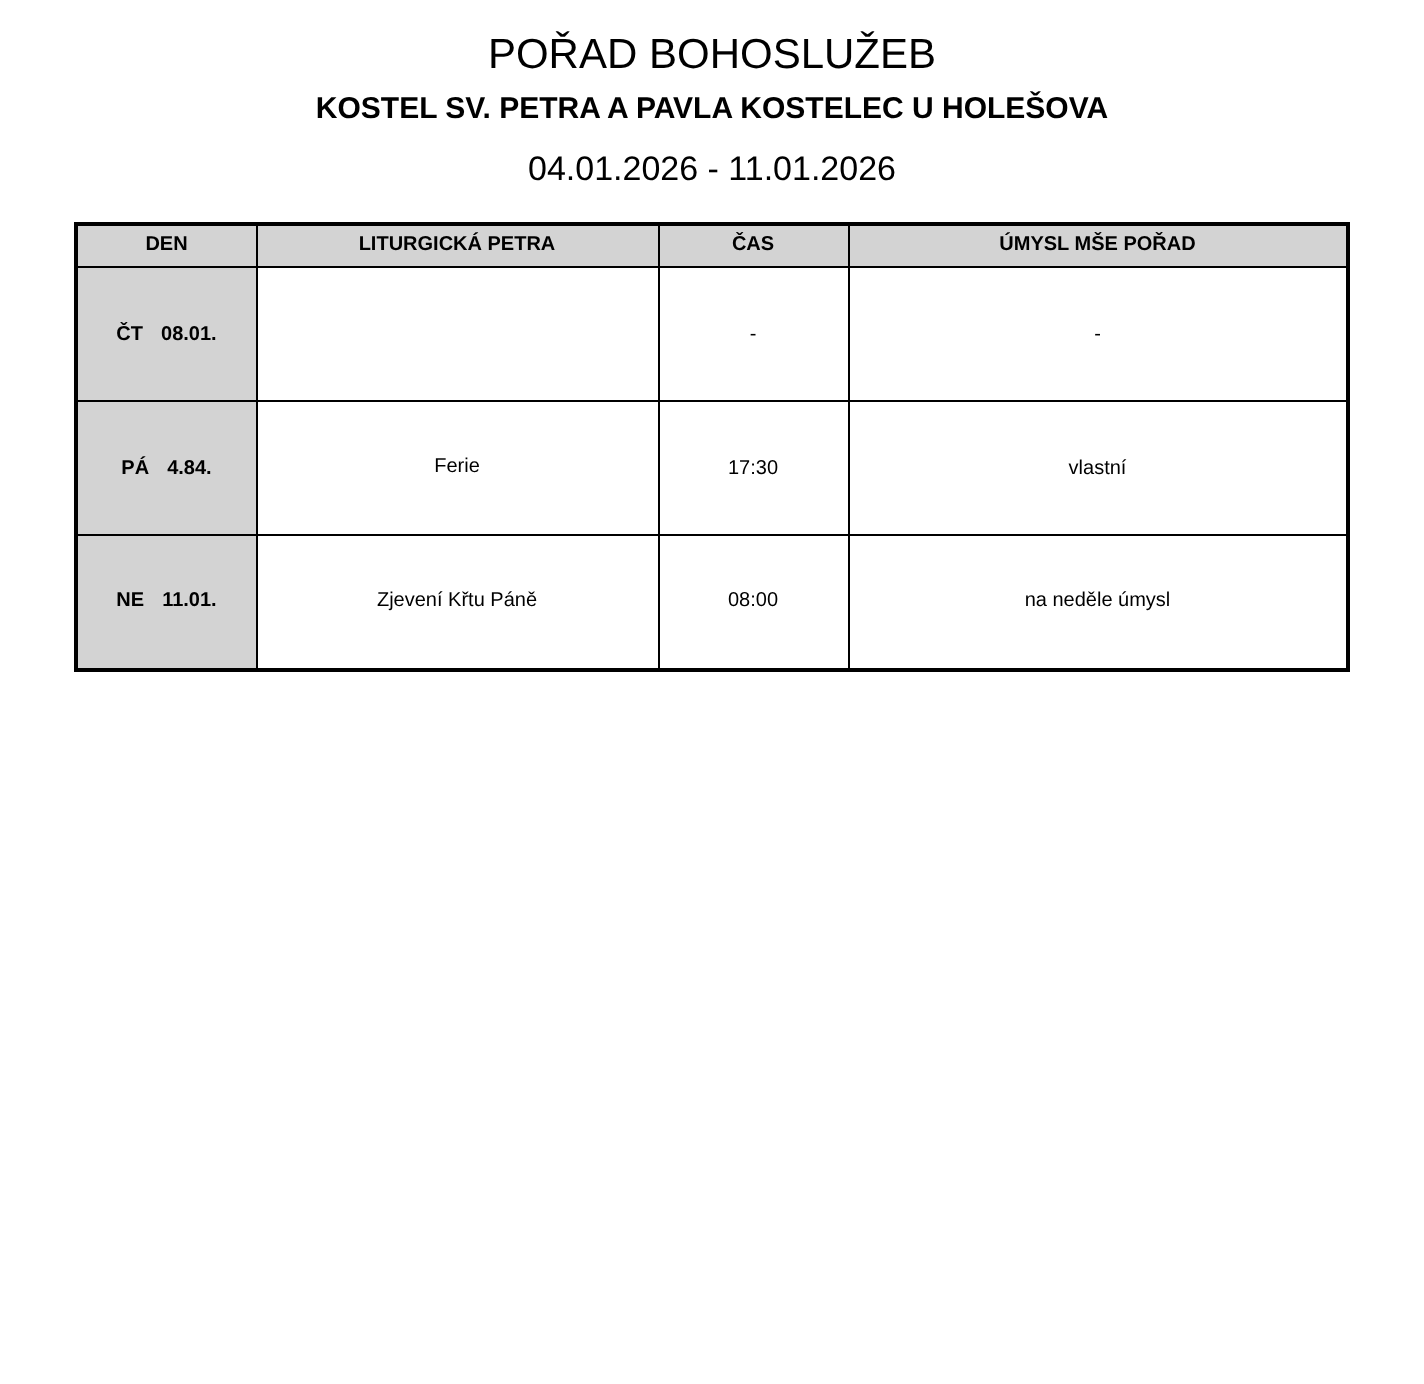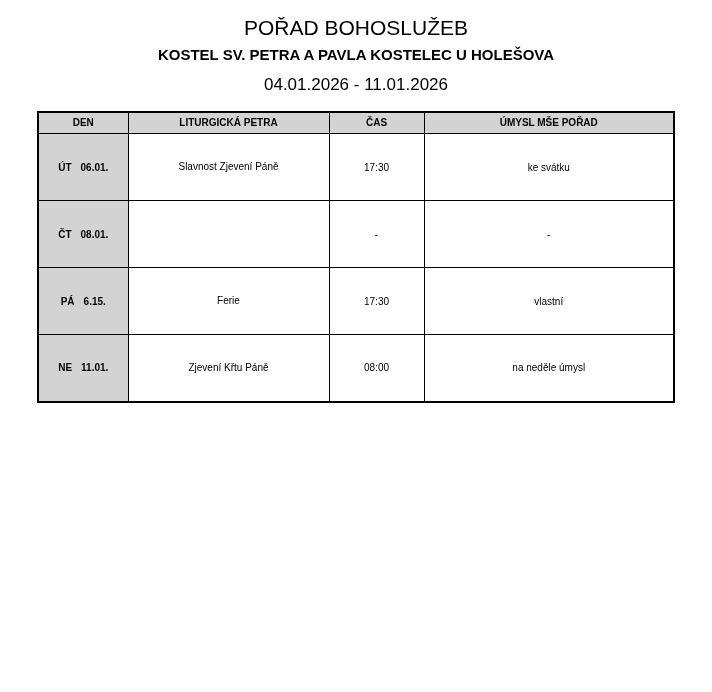--- a/index.html
+++ b/index.html
@@ -95,37 +95,29 @@
       <tr>
         <th>DEN</th>
         <th>LITURGICKÁ PETRA</th>
         <th>ČAS</th>
         <th>ÚMYSL MŠE POŘAD</th>
       </tr>
     </thead>
     <tbody>
         <tr>
       <td class="day-cell">
-        <span class="day-abbr">ÚT</span><span>06.01.</span>
-      </td>
-      <td class="celebration-cell">Slavnost Zjevení Páně</td>
-      <td class="time-cell">17:30</td>
-      <td class="intention-cell">ke svátku</td>
-    </tr>
-        <tr>
-      <td class="day-cell">
         <span class="day-abbr">ČT</span><span>08.01.</span>
       </td>
       <td class="celebration-cell"></td>
       <td class="time-cell">-</td>
       <td class="intention-cell">-</td>
     </tr>
         <tr>
       <td class="day-cell">
-        <span class="day-abbr">PÁ</span><span>6.15.</span>
+        <span class="day-abbr">PÁ</span><span>4.84.</span>
       </td>
       <td class="celebration-cell">Ferie</td>
       <td class="time-cell">17:30</td>
       <td class="intention-cell">vlastní</td>
     </tr>
         <tr>
       <td class="day-cell">
         <span class="day-abbr">NE</span><span>11.01.</span>
       </td>
       <td class="celebration-cell">Zjevení Křtu Páně</td>

